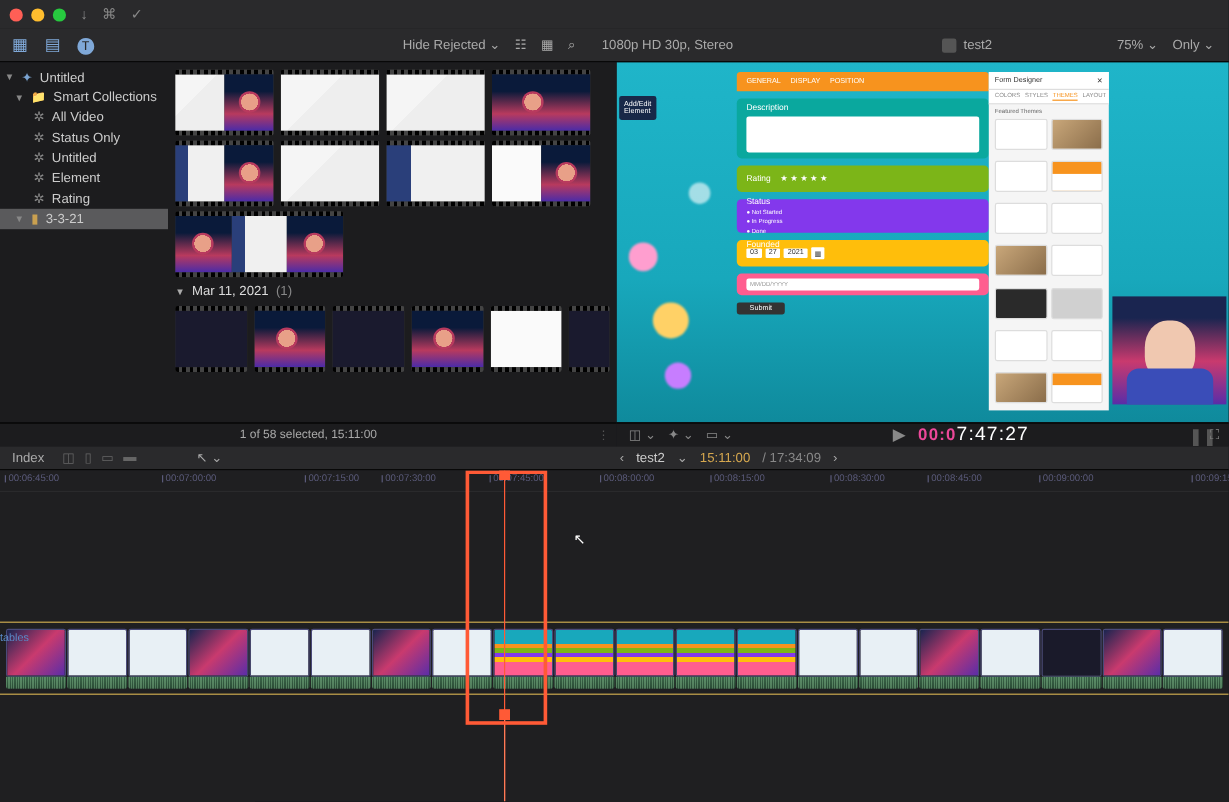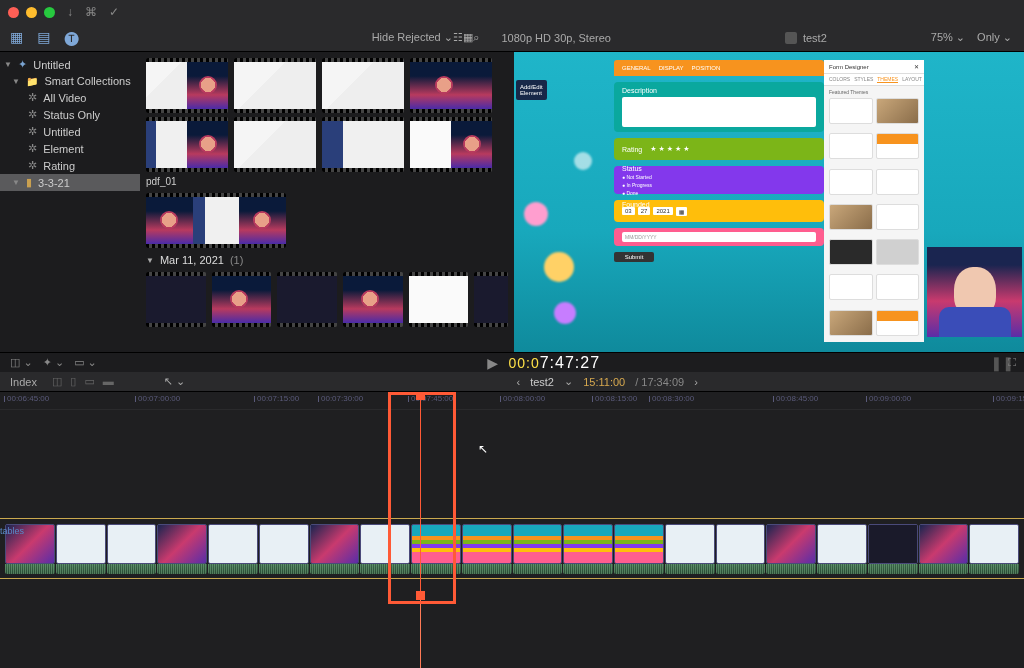--- a/index.html
+++ b/index.html
@@ -5,21 +5,21 @@
 * { margin: 0; padding: 0; box-sizing: border-box; font-family: -apple-system, "Helvetica Neue", Arial, sans-serif; }
 body { background: #1c1c1e; color: #ccc; width: 1024px; height: 668px; overflow: hidden; font-size: 11px; }
 .window-chrome { height: 24px; background: #2a2a2c; display: flex; align-items: center; padding: 0 8px; gap: 12px; }
 .traffic-lights { display: flex; gap: 7px; }
 .traffic-lights span { width: 11px; height: 11px; border-radius: 50%; }
 .red { background: #ff5f56; } .yellow { background: #ffbd2e; } .green { background: #27c93f; }
 .chrome-icons { display: flex; gap: 12px; color: #888; font-size: 12px; }
 
 .toolbar { height: 28px; background: #2a2a2c; display: flex; align-items: center; border-bottom: 1px solid #000; }
 .toolbar-left { display: flex; gap: 14px; padding: 0 10px; color: #7fa8d8; font-size: 14px; }
-.toolbar-center { flex: 1; display: flex; justify-content: flex-end; align-items: center; gap: 0; padding-right: 10px; font-size: 11px; color: #aaa; }
+.toolbar-center { flex: 1; display: flex; justify-content: flex-end; align-items: center; gap: 12px; padding-right: 10px; font-size: 11px; color: #aaa; }
 .toolbar-right { display: flex; align-items: center; gap: 12px; padding: 0 12px; color: #aaa; font-size: 11px; }
 .filename-display { display: flex; align-items: center; gap: 6px; }
 .filename-display .fi { width: 12px; height: 12px; background: #555; border-radius: 2px; }
 
 .main-area { display: flex; height: 300px; }
 .sidebar { width: 140px; background: #1c1c1e; padding: 4px 0; font-size: 11px; }
 .sidebar-row { display: flex; align-items: center; gap: 6px; padding: 2px 8px 2px 16px; color: #ccc; cursor: default; }
 .sidebar-row.active { background: #5a5a5c; }
 .sidebar-row .tri { font-size: 8px; color: #888; width: 8px; }
 .sidebar-row .gear { color: #888; }
@@ -230,21 +230,20 @@
             <div class="th-d"></div>
           </div>
         </div>
       <div class="thumb filmstrip">
           <div class="thumb-inner">
             <div class="th-c"></div>
             <div class="th-b"></div>
           </div>
         </div>
     </div>
-    <div class="thumb-label">pdf_01</div>
     <div class="thumb-row">
       <div class="thumb filmstrip" style="width:140px;">
           <div class="thumb-inner">
             <div class="th-b"></div>
             <div class="th-d"></div>
             <div class="th-b"></div>
           </div>
         </div>
     </div>
     <div class="date-header">
@@ -360,27 +359,31 @@
         </div>
       </div>
       <div class="pip">
         <div class="head"></div>
       </div>
     </div>
   </div>
 </div>
 
 <div style="display:flex;">
+  <div class="info-strip" style="width:514px;">
+    <span>1 of 58 selected, 15:11:00</span>
+    <span style="position:absolute;right:6px;color:#555;">⋮</span>
+  </div>
   <div class="viewer-controls" style="flex:1;">
     <span>◫ ⌄</span>
     <span>✦ ⌄</span>
     <span>▭ ⌄</span>
     <div class="tc">
       <span style="color:#888;">▶</span>
-      <span style="color:#fde047;">00:0</span><span class="big">7:47:27</span>
+      <span style="color:#ec4899;font-weight:bold;">00:0</span><span class="big">7:47:27</span>
     </div>
     <span style="color:#555;font-size:14px;">❚❚</span>
     <span class="expand">⛶</span>
   </div>
 </div>
 
 <div class="timeline-header">
   <span>Index</span>
   <div class="tool-icons">
     <span>◫</span>
@@ -401,21 +404,21 @@
 
 <div class="timeline">
   <div class="ruler" id="ruler">
       <div class="ruler-mark" style="left: 4px;">00:06:45:00</div>
       <div class="ruler-mark" style="left: 135px;">00:07:00:00</div>
       <div class="ruler-mark" style="left: 227px; padding-left: 27px;">00:07:15:00</div>
       <div class="ruler-mark" style="left: 318px;">00:07:30:00</div>
       <div class="ruler-mark" style="left: 408px;">00:07:45:00</div>
       <div class="ruler-mark" style="left: 500px;">00:08:00:00</div>
       <div class="ruler-mark" style="left: 592px;">00:08:15:00</div>
-      <div class="ruler-mark" style="left: 649px;">00:08:30:00</div>
+      <div class="ruler-mark" style="left: 692px;">00:08:30:00</div>
       <div class="ruler-mark" style="left: 773px;">00:08:45:00</div>
       <div class="ruler-mark" style="left: 866px;">00:09:00:00</div>
       <div class="ruler-mark" style="left: 993px;">00:09:15:00</div>
     </div>
   <div class="marker-line-top" style="top:126px;"></div>
   <div class="marker-line-top" style="top:186px;"></div>
   <div class="projects-label">tables</div>
   <div class="clip-track" id="cliptrack">
       <div class="clip">
         <div class="cthumb">

